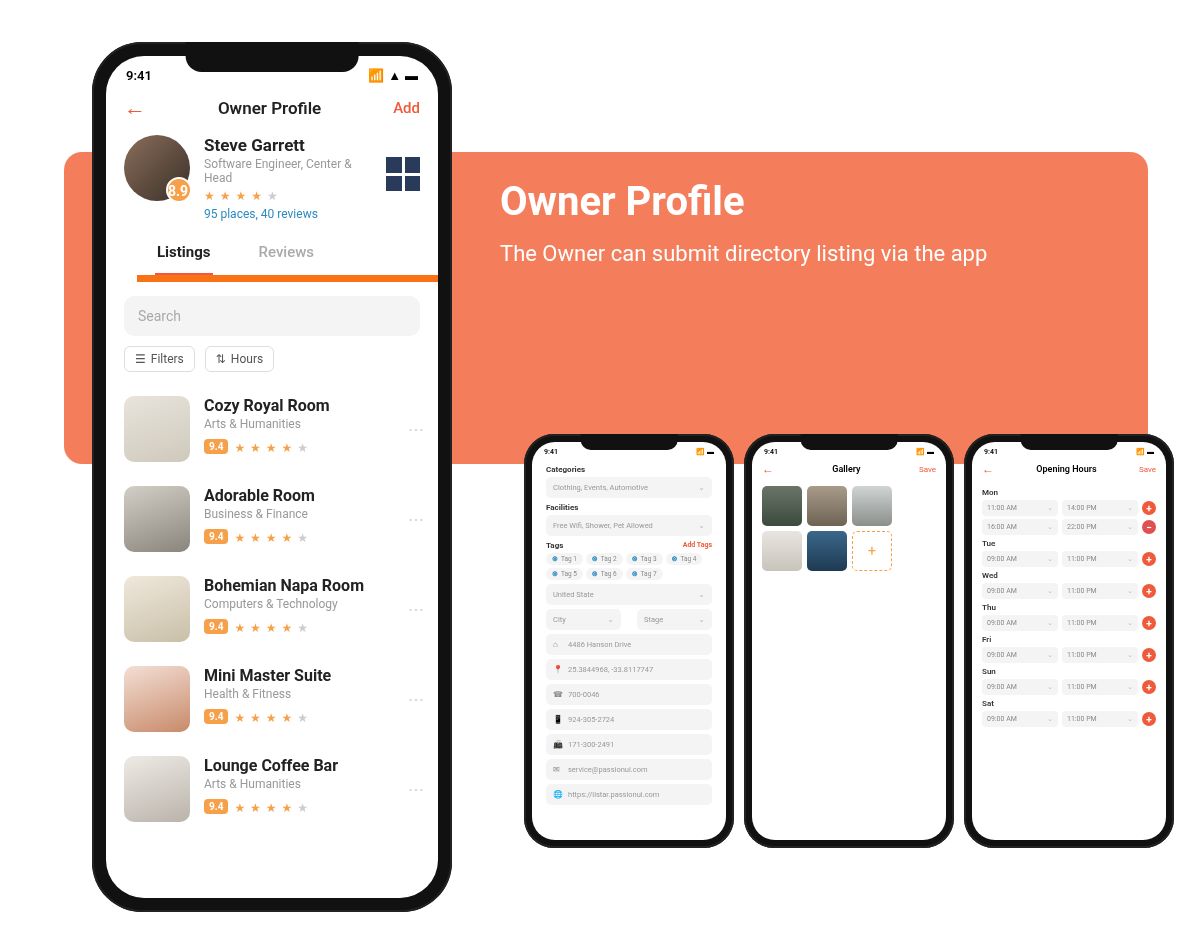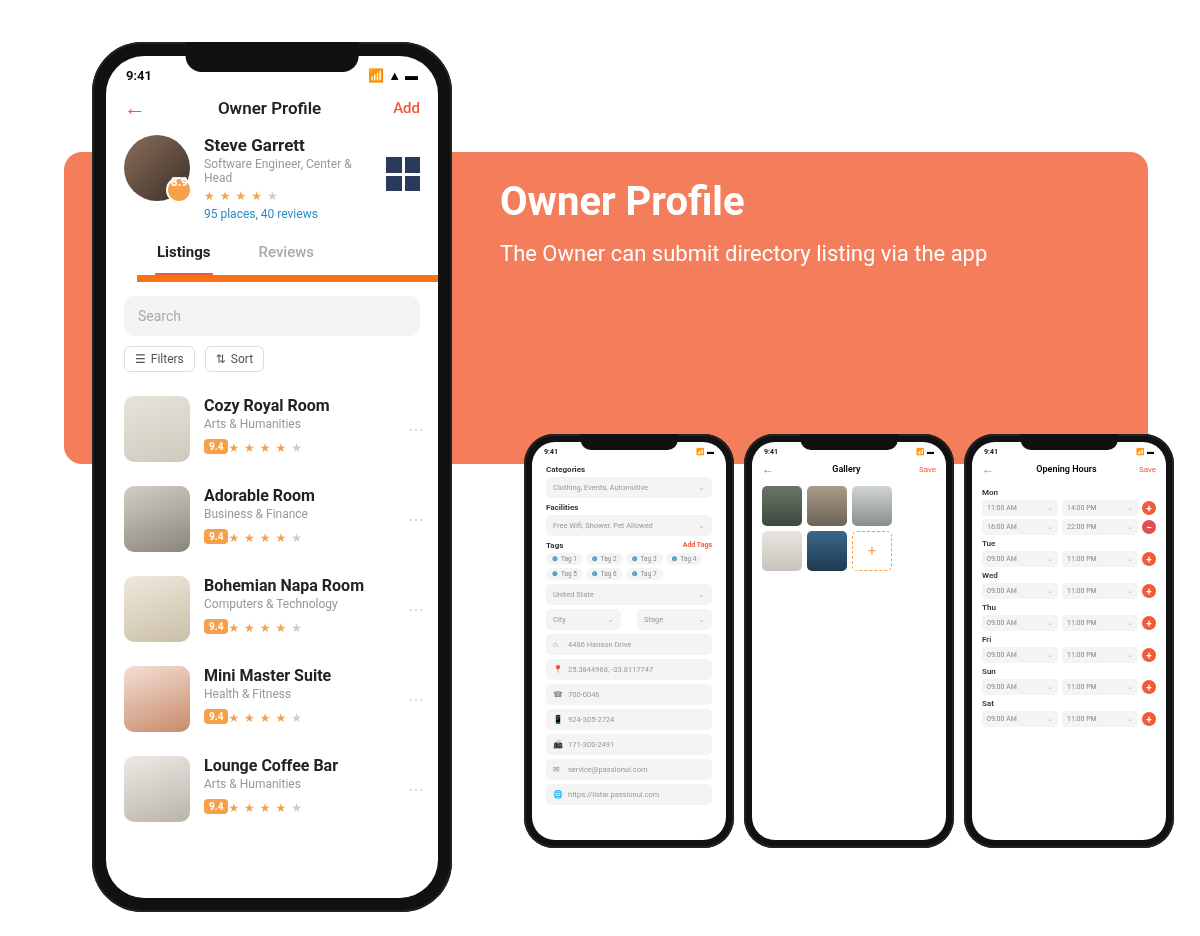--- a/index.html
+++ b/index.html
@@ -25,21 +25,21 @@
 .sb-icon { display: inline-block; }
 
 .navbar { display: flex; align-items: center; justify-content: space-between; padding: 8px 18px 10px; }
 .navbar .back { color: #F05A3A; font-size: 22px; font-weight: 700; }
 .navbar .title { font-size: 17px; font-weight: 600; color: #222; }
 .navbar .action { color: #F05A3A; font-size: 15px; font-weight: 500; }
 
 .profile { display: flex; gap: 14px; padding: 4px 18px 12px; align-items: flex-start; }
 .avatar { width: 66px; height: 66px; border-radius: 50%; background: linear-gradient(135deg, #8a6e5a, #3a2f28); position: relative; flex-shrink: 0; }
 .avatar::after { content: ""; position: absolute; right: -2px; bottom: -2px; width: 22px; height: 22px; border-radius: 50%; background: #F6A04A; border: 2px solid #fff; }
-.badge-num { position: absolute; right: 2px; bottom: 12px; font-size: 12px; color: #fff; z-index: 2; font-weight: 700; margin-top: 32px; }
+.badge-num { position: absolute; right: 2px; bottom: 2px; font-size: 14px; color: #fff; z-index: 2; font-weight: 700; margin-top: 32px; }
 .profile-info { flex: 1; }
 .profile-info .name { font-size: 17px; font-weight: 700; color: #222; }
 .profile-info .role { font-size: 12px; color: #999; margin-top: 2px; }
 .stars { color: #F6A04A; font-size: 12px; letter-spacing: 1px; margin-top: 4px; }
 .stars .dim { color: #ccc; }
 .profile-info .stats { font-size: 12px; color: #2E8BC0; margin-top: 4px; }
 .qr { width: 34px; height: 34px; display: grid; grid-template-columns: 1fr 1fr; grid-template-rows: 1fr 1fr; gap: 3px; margin-top: 22px; }
 .qr div { background: #2a3a5a; }
 
 .tabs { display: flex; padding: 0 18px; border-bottom: 7px solid #f97316; gap: 44px; margin-left: 31px; }
@@ -55,21 +55,21 @@
 .listing { display: flex; gap: 14px; padding: 10px 0 14px; align-items: flex-start; }
 .thumb { width: 66px; height: 66px; border-radius: 10px; background: #ddd; flex-shrink: 0; }
 .thumb.t1 { background: linear-gradient(160deg, #e8e4dc, #cfc9bc); }
 .thumb.t2 { background: linear-gradient(160deg, #d3cec6, #8a857c); }
 .thumb.t3 { background: linear-gradient(160deg, #efe8dc, #c9bfa8); }
 .thumb.t4 { background: linear-gradient(160deg, #f3dfd5, #c88a6a); }
 .thumb.t5 { background: linear-gradient(160deg, #eeeae5, #b9b3aa); }
 .listing-info { flex: 1; }
 .listing-info .lt { font-size: 16px; font-weight: 700; color: #222; }
 .listing-info .lc { font-size: 12px; color: #999; margin-top: 2px; }
-.listing-info .lr { display: flex; align-items: center; margin-top: 6px; }
+.listing-info .lr { display: flex; gap: 6px; align-items: center; margin-top: 6px; }
 .score { background: #F6A04A; color: #fff; font-size: 10px; font-weight: 700; border-radius: 4px; padding: 2px 5px; }
 .dots { color: #ccc; font-size: 16px; writing-mode: vertical-lr; letter-spacing: -2px; line-height: 0.5; align-self: center; }
 
 
 .phone.small { top: 434px; width: 210px; height: 414px; border-radius: 30px; padding: 8px; }
 .phone.small .screen { border-radius: 23px; font-size: 8px; }
 .phone.small .notch { height: 16px; width: 46%; border-radius: 0 0 10px 10px; }
 .p1 { left: 524px; }
 .p2 { left: 744px; }
 .p3 { left: 964px; }
@@ -159,21 +159,21 @@
       <div class="tab">Reviews</div>
     </div>
     <div class="search">Search</div>
     <div class="filterbar">
       <div class="chip">
           <span>☰</span>
           <span>Filters</span>
         </div>
       <div class="chip">
           <span>⇅</span>
-          <span>Sort</span>
+          <span>Hours</span>
         </div>
     </div>
     <div class="listings" id="listings">
         <div class="listing">
           <div class="thumb t1"></div>
           <div class="listing-info">
             <div class="lt">Cozy Royal Room</div>
             <div class="lc">Arts &amp; Humanities</div>
             <div class="lr">
               <span class="score">9.4</span>

